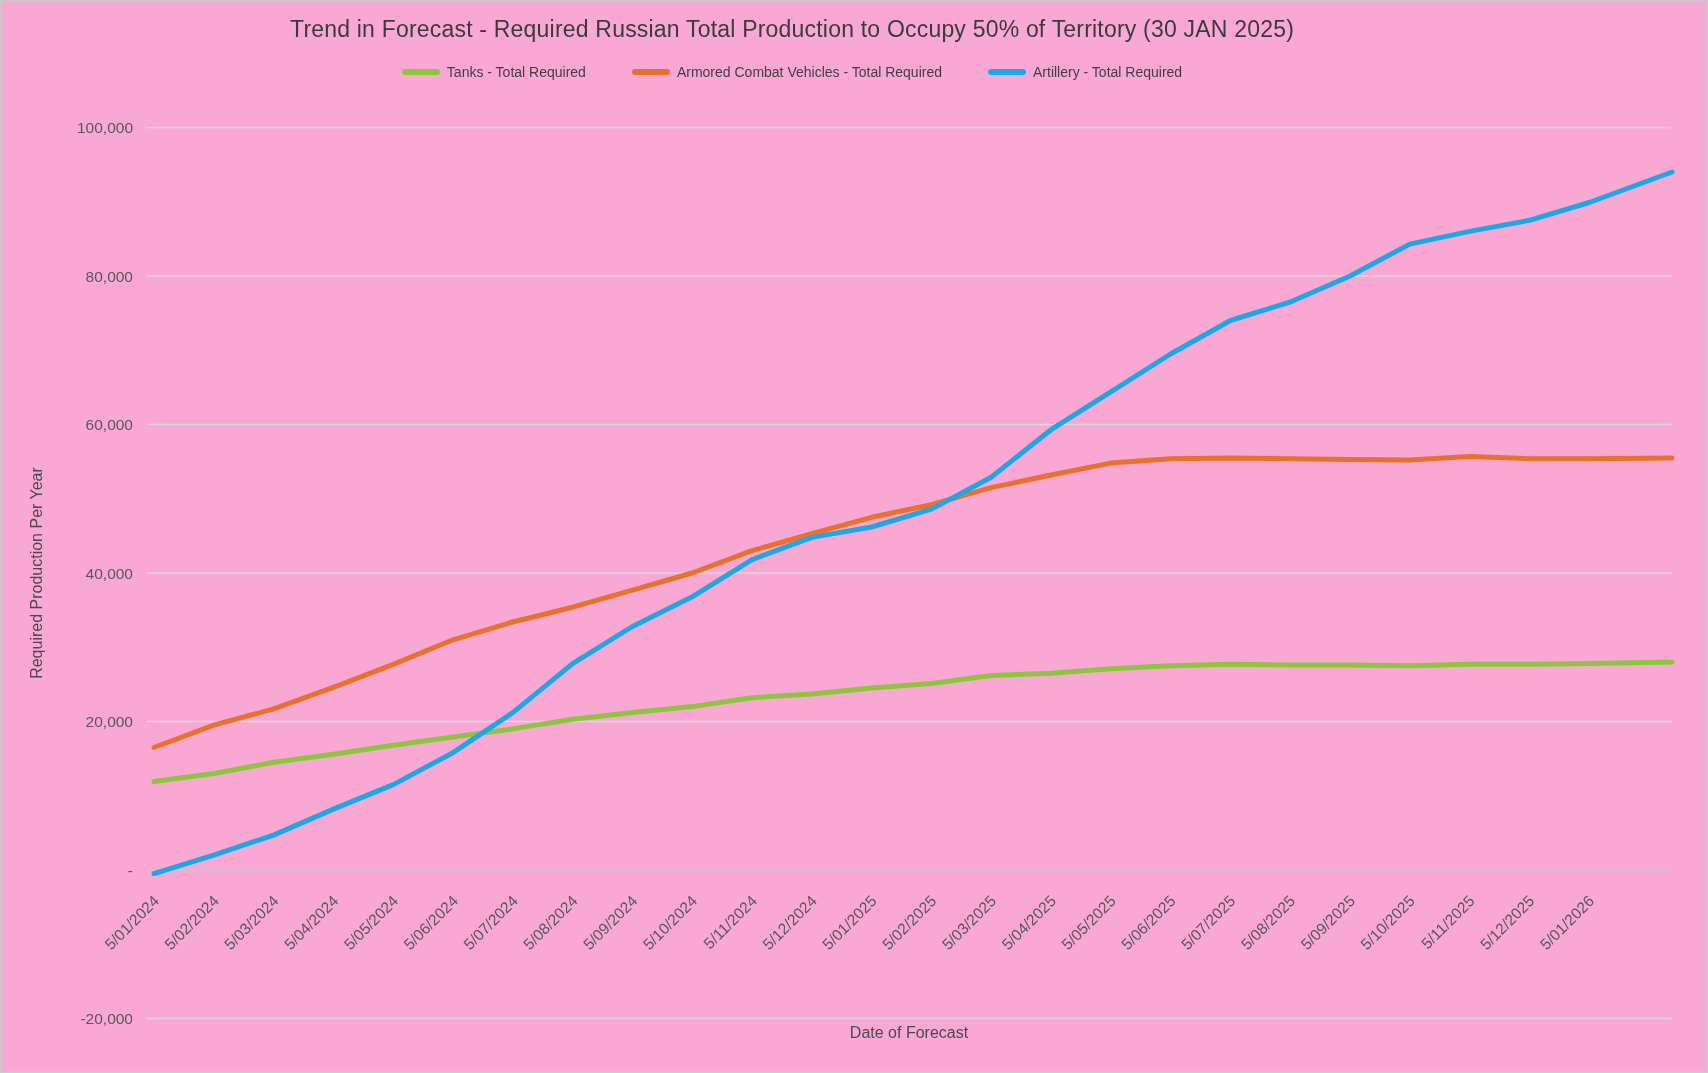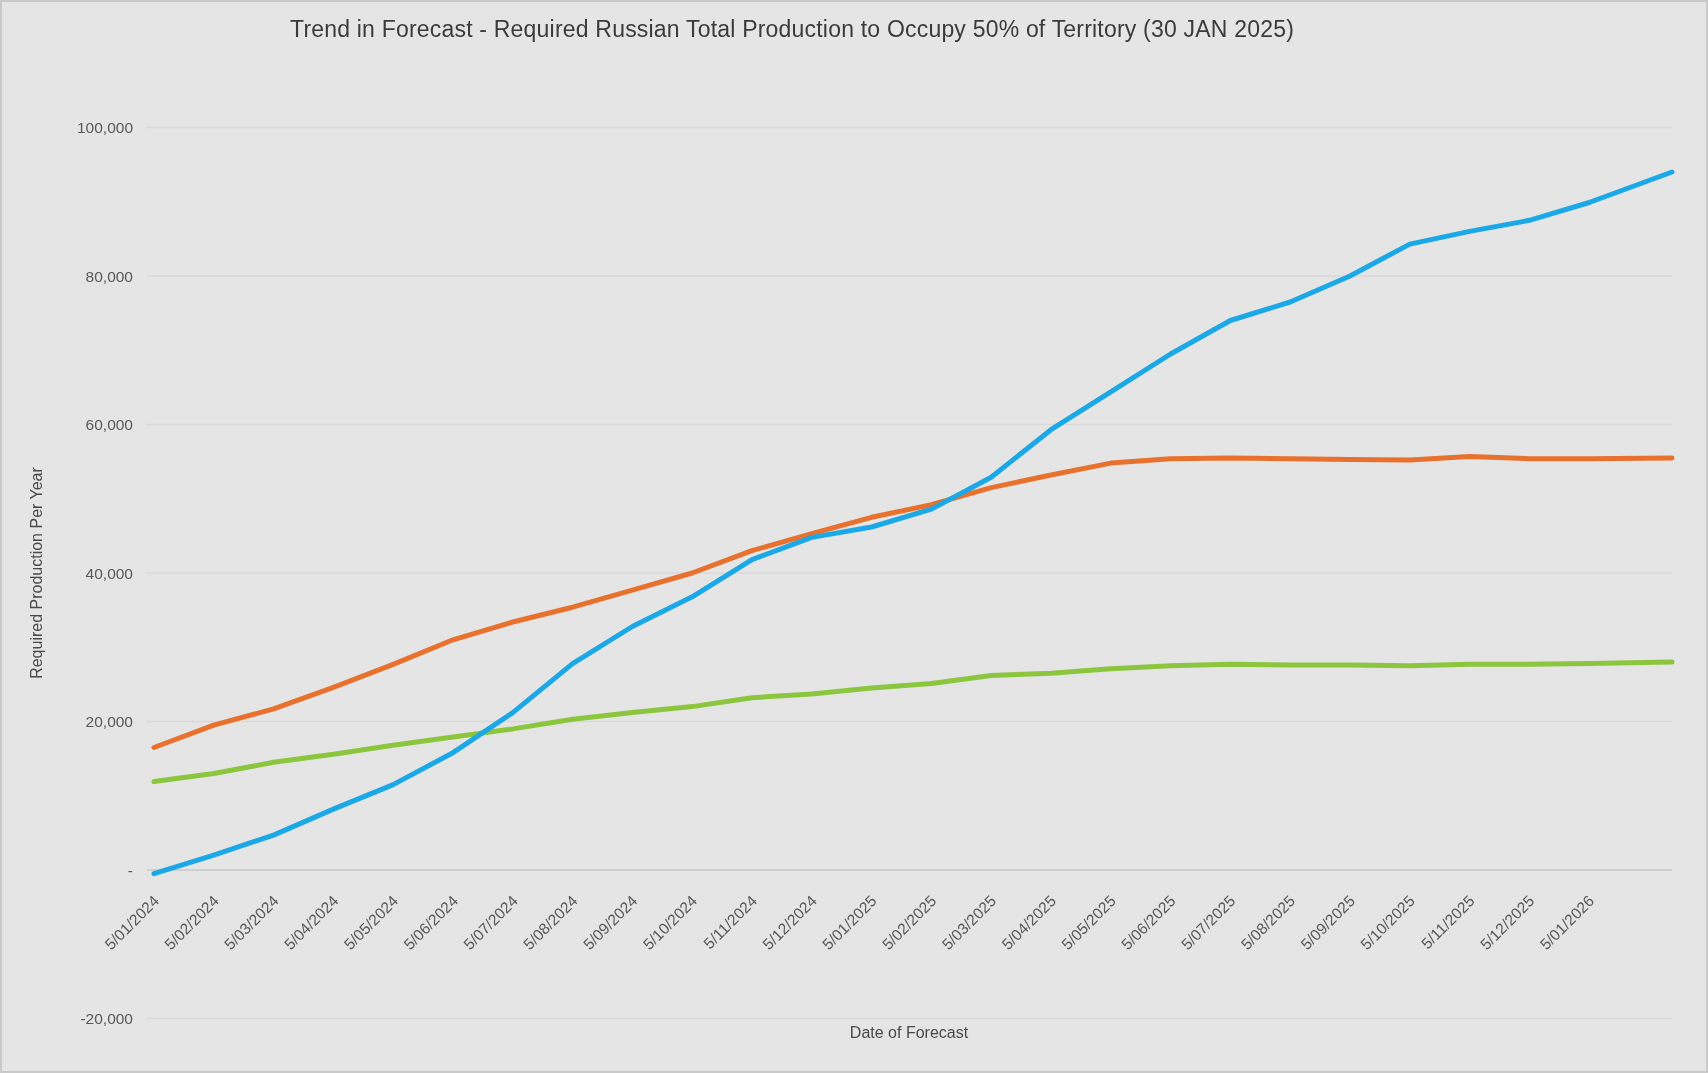--- a/index.html
+++ b/index.html
@@ -24,24 +24,38 @@
   .legend-item{display:flex;align-items:center;gap:7px;}
   .legend-marker{display:inline-block;width:38px;height:6px;border-radius:3px;background:#999;}
   .legend-label{font-size:14px;color:#404040;}
   svg.plot{position:absolute;top:0;left:0;}
   .axis-title{fill:#4A4A4A;font-size:16px;}
   .tick-label{fill:#595959;font-size:15.5px;}
 </style>
 </head>
 <body>
 
-<div class="frame" style="background: #e5e5e5; border-color: rgb(201, 201, 201);">
+<div class="frame" style="background: #f9a8d4; border-color: rgb(201, 201, 201);">
 
   <div class="chart-title" style="color: rgb(59, 59, 59);">Trend in Forecast - Required Russian Total Production to Occupy 50% of Territory (30 JAN 2025)</div>
 
+  <div class="legend">
+    <div class="legend-item">
+      <span class="legend-marker" style="background: rgb(140, 198, 63);"></span>
+      <span class="legend-label">Tanks - Total Required</span>
+    </div>
+    <div class="legend-item">
+      <span class="legend-marker" style="background: rgb(232, 113, 46);"></span>
+      <span class="legend-label">Armored Combat Vehicles - Total Required</span>
+    </div>
+    <div class="legend-item">
+      <span class="legend-marker" style="background: rgb(27, 168, 230);"></span>
+      <span class="legend-label">Artillery - Total Required</span>
+    </div>
+  </div>
 
   <svg class="plot" width="1708" height="1073" viewBox="0 0 1708 1073">
     <g id="grid-layer">
         <line x1="145" x2="1670" y1="125.5" y2="125.5" stroke="#D9D9D9" stroke-width="1.3"></line>
         <line x1="145" x2="1670" y1="274" y2="274" stroke="#D9D9D9" stroke-width="1.3"></line>
         <line x1="145" x2="1670" y1="422.5" y2="422.5" stroke="#D9D9D9" stroke-width="1.3"></line>
         <line x1="145" x2="1670" y1="571" y2="571" stroke="#D9D9D9" stroke-width="1.3"></line>
         <line x1="145" x2="1670" y1="719.5" y2="719.5" stroke="#D9D9D9" stroke-width="1.3"></line>
         <line x1="145" x2="1670" y1="868" y2="868" stroke="#C6C6C6" stroke-width="1.6"></line>
         <line x1="145" x2="1670" y1="1016.5" y2="1016.5" stroke="#D9D9D9" stroke-width="1.3"></line>

